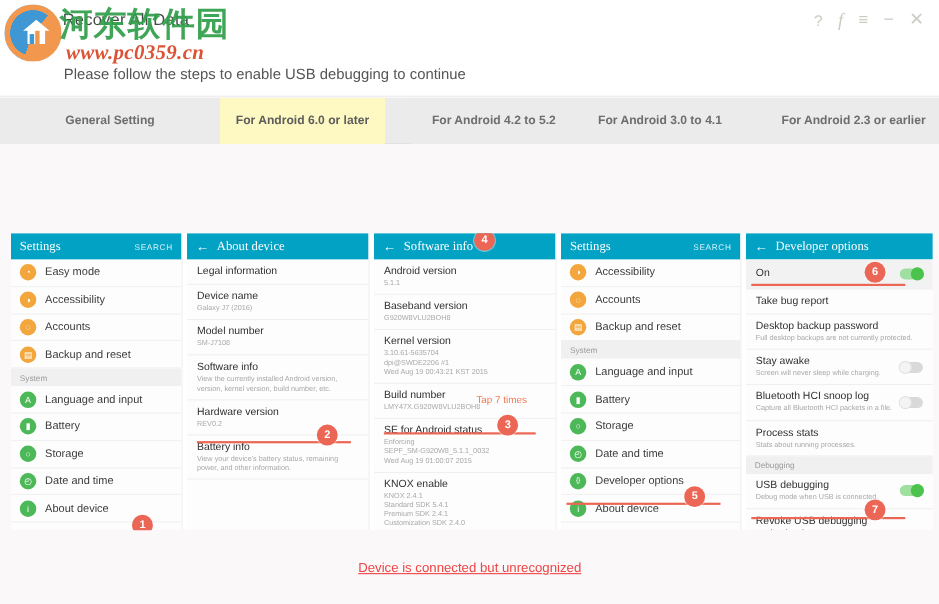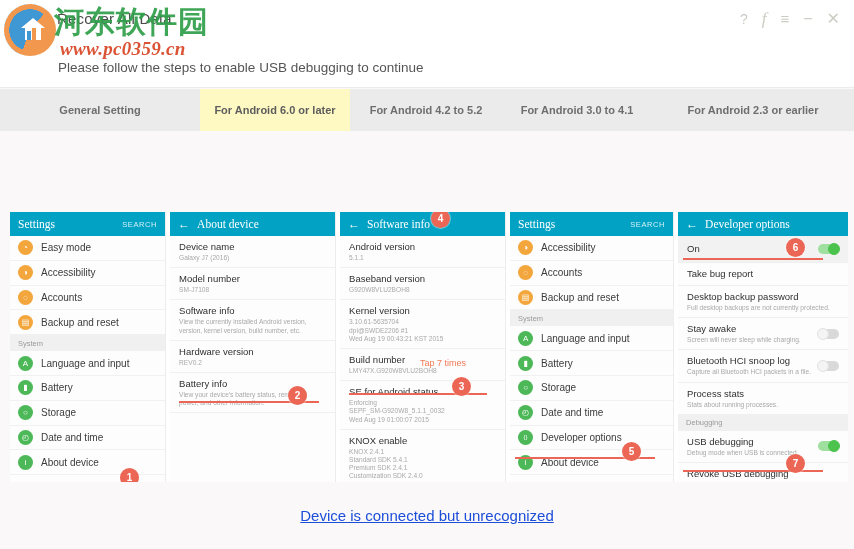--- a/index.html
+++ b/index.html
@@ -86,21 +86,21 @@
     flex: 0 0 auto;
     display: flex; align-items: center; justify-content: center;
     font-size: 11px; color: #6e6e6e;
     cursor: pointer;
     background: #ebebeb;
     height: 42px;
     font-weight: bold;
   }
   .tab:nth-child(1) { width: 200px; }
   .tab:nth-child(2) { width: 150px; }
-  .tab:nth-child(3) { width: 152px; }
+  .tab:nth-child(3) { width: 152px; margin-left: 23px; }
   .tab:nth-child(4) { width: 150px; }
   .tab:nth-child(5) { width: 202px; }
   .tab.active {
     background: #fef9c3;
     color: #5d5d5d;
   }
 
   
   .steps {
     position: absolute; top: 131px; left: 0;
@@ -226,21 +226,21 @@
   }
 
   
   .footer {
     position: absolute; left: 0; top: 482px;
     width: 854px; height: 67px;
     background: #fbf8fa;
     display: flex; align-items: center; justify-content: center;
   }
   .footer a {
-    font-size: 15px; color: #1d4ed8;
+    font-size: 12px; color: #ef4444;
     text-decoration: underline;
     cursor: pointer;
   }
 </style>
 </head>
 <body>
 
 <div id="app">
 
   <div class="titlebar">
@@ -331,20 +331,23 @@
       </div>
     </div>
 
     <div class="panel">
       <div class="ph-header">
         <span class="back">←</span>
         <span class="ph-title">About device</span>
       </div>
       <div class="ph-body">
         <div class="trow">
+          <div class="t1">Legal information</div>
+        </div>
+        <div class="trow">
           <div class="t1">Device name</div>
           <div class="t2">Galaxy J7 (2016)</div>
         </div>
         <div class="trow">
           <div class="t1">Model number</div>
           <div class="t2">SM-J7108</div>
         </div>
         <div class="trow">
           <div class="t1">Software info</div>
           <div class="t2">View the currently installed Android version, version, kernel version, build number, etc.</div>
@@ -392,21 +395,21 @@
 SEPF_SM-G920W8_5.1.1_0032
 Wed Aug 19 01:00:07 2015</div>
         </div>
         <div class="trow">
           <div class="t1">KNOX enable</div>
           <div class="t2" style="white-space:pre-line">KNOX 2.4.1
 Standard SDK 5.4.1
 Premium SDK 2.4.1
 Customization SDK 2.4.0</div>
         </div>
-        <div class="tap7" style="left:80px; top:122px;">Tap 7 times</div>
+        <div class="tap7" style="left:93px; top:122px;">Tap 7 times</div>
         <div class="uline" style="left:9px; top:157px; width:138px;"></div>
         <div class="badge" style="left:112px; top:141px;">3</div>
       </div>
       <div class="badge" style="left:91px; top:-3px;">4</div>
     </div>
 
     <div class="panel">
       <div class="ph-header">
         <span class="ph-title">Settings</span>
         <span class="search">SEARCH</span>

